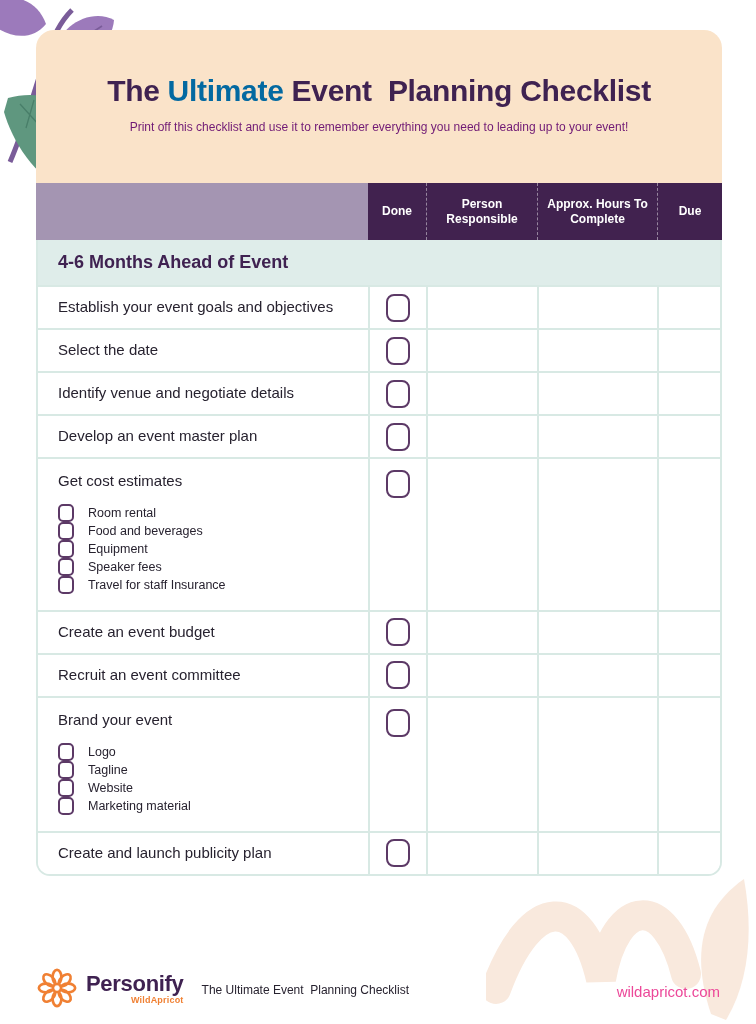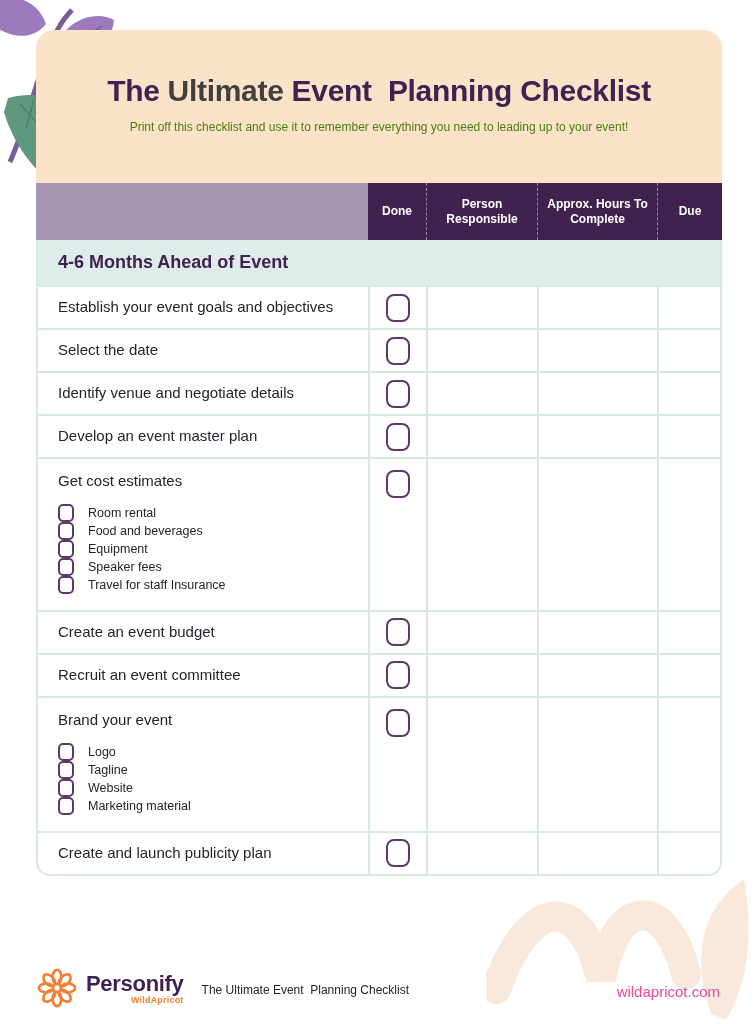--- a/index.html
+++ b/index.html
@@ -24,26 +24,26 @@
     text-align: center;
     padding-top: 44px;
   }
   .banner h1 {
     font-size: 30px;
     font-weight: bold;
     letter-spacing: -0.3px;
     color: #3f2251;
     white-space: pre;
   }
-  .banner h1 .hl { color: #404040; }
+  .banner h1 .hl { color: #0369a1; }
   .banner .subtitle {
     margin-top: 12px;
     font-size: 12px;
     font-weight: 500;
-    color: #4d7c0f;
+    color: #701a75;
   }
 
   
   .thead {
     display: grid;
     grid-template-columns: 332px 58px 111px 120px 1fr;
     height: 57px;
   }
   .thead .corner { background: #a495b2; }
   .thead .th {

